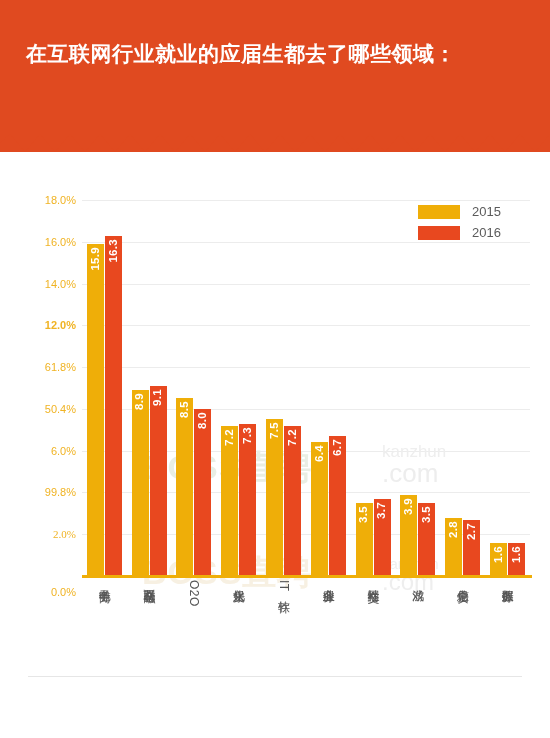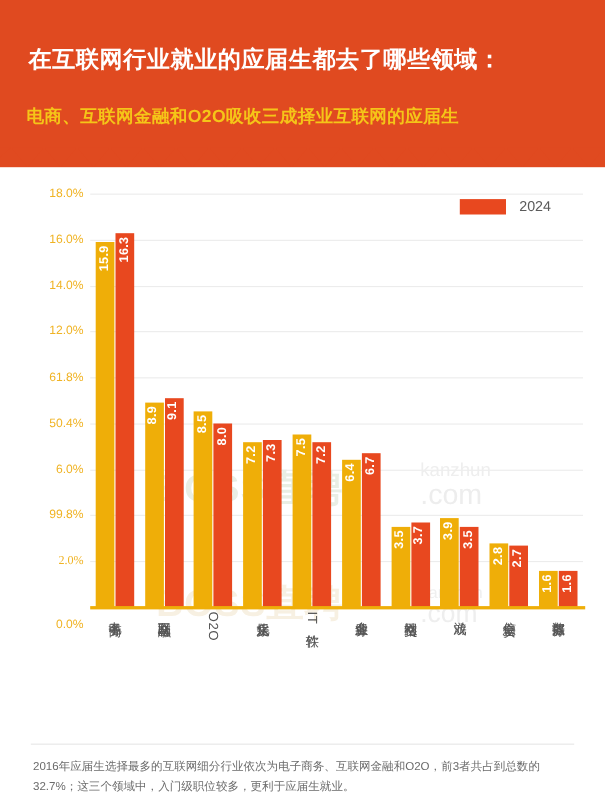--- a/index.html
+++ b/index.html
@@ -46,21 +46,21 @@
       535px 18px,520px 0,505px 18px,490px 0,475px 18px,460px 0,
       445px 18px,430px 0,415px 18px,400px 0,385px 18px,370px 0,
       355px 18px,340px 0,325px 18px,310px 0,295px 18px,280px 0,
       265px 18px,250px 0,235px 18px,220px 0,205px 18px,190px 0,
       175px 18px,160px 0,145px 18px,130px 0,115px 18px,100px 0,
       85px 18px,70px 0,55px 18px,40px 0,25px 18px,10px 0,0 9px);
   }
 
   
   .chart{
-    position:absolute;left:0;top:136px;width:550px;height:530px;
+    position:absolute;left:0;top:160px;width:550px;height:530px;
   }
   .plot{
     position:absolute;left:82px;top:40px;
     width:448px;height:376px;
   }
   .gridline{
     position:absolute;left:0;width:448px;height:1px;
     background:#ececec;
   }
   .axis-base{
@@ -150,31 +150,30 @@
     font-size:10.5px;color:#6b6b6b;line-height:1.75;
   }
 </style>
 </head>
 <body>
 
 <div class="page">
 
   <div class="header">
     <div class="header-title">在互联网行业就业的应届生都去了哪些领域：</div>
-    <div class="header-sub">电商、互联网金融和O2O吸收三成择业互联网的应届生</div>
     <div class="zigzag"></div>
   </div>
 
   <div class="chart">
 
     <div class="yticks">
         <div class="ytick" style="top: 0px;">18.0%</div>
         <div class="ytick" style="top: 41.7778px;">16.0%</div>
         <div class="ytick" style="top: 83.5556px;">14.0%</div>
-        <div class="ytick" style="top: 125.333px;">12.0%</div>
+        <div class="ytick" style="top: 125.333px; font-weight: bold;">12.0%</div>
         <div class="ytick" style="top: 167.111px;">61.8%</div>
         <div class="ytick" style="top: 208.889px;">50.4%</div>
         <div class="ytick" style="top: 250.667px;">6.0%</div>
         <div class="ytick" style="top: 292.444px;">99.8%</div>
         <div class="ytick" style="top: 334.222px; font-family: Liberation Serif, serif;">2.0%</div>
         <div class="ytick" style="top: 376px; margin-top: 16px;">0.0%</div>
       </div>
 
     <div class="plot">
         <div class="gridline" style="top: 376px;"></div>
@@ -274,22 +273,26 @@
             <div class="bar o" style="height: 33.4222px;">
               <span class="bar-label">1.6</span>
             </div>
           </div>
         </div>
       <div class="axis-base"></div>
     </div>
 
     <div class="legend">
       <div class="legend-row">
+        <span class="legend-sw y"></span>
+        <span class="legend-label">2015</span>
+      </div>
+      <div class="legend-row">
         <span class="legend-sw o"></span>
-        <span class="legend-label">2024</span>
+        <span class="legend-label">2016</span>
       </div>
     </div>
 
     <div class="xlabels">
         <div class="xlabel-cell">
           <div class="xlabel">电子商务</div>
         </div>
         <div class="xlabel-cell">
           <div class="xlabel">互联网金融</div>
         </div>
@@ -314,15 +317,14 @@
         <div class="xlabel-cell">
           <div class="xlabel">信息安全</div>
         </div>
         <div class="xlabel-cell">
           <div class="xlabel">数据服务</div>
         </div>
       </div>
   </div>
 
   <div class="footer-sep"></div>
-  <div class="footer">2016年应届生选择最多的互联网细分行业依次为电子商务、互联网金融和O2O，前3者共占到总数的32.7%；这三个领域中，入门级职位较多，更利于应届生就业。</div>
 
 </div>
 
 </body></html>

